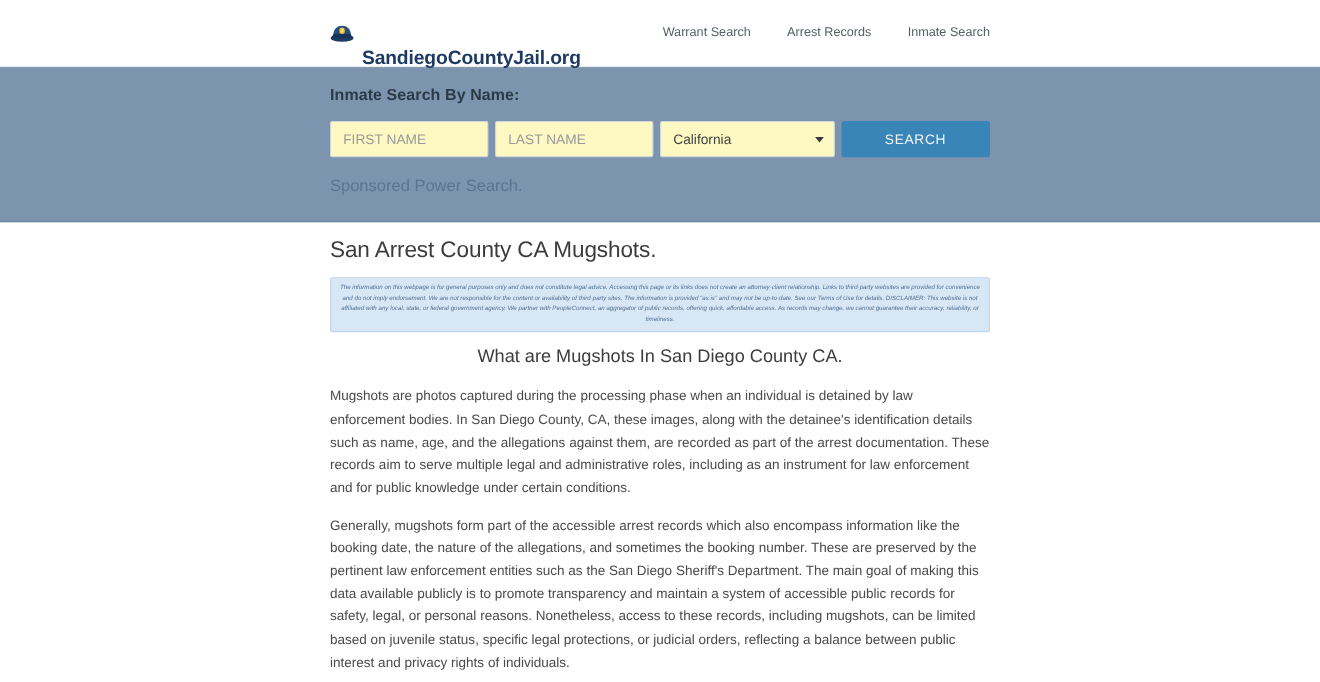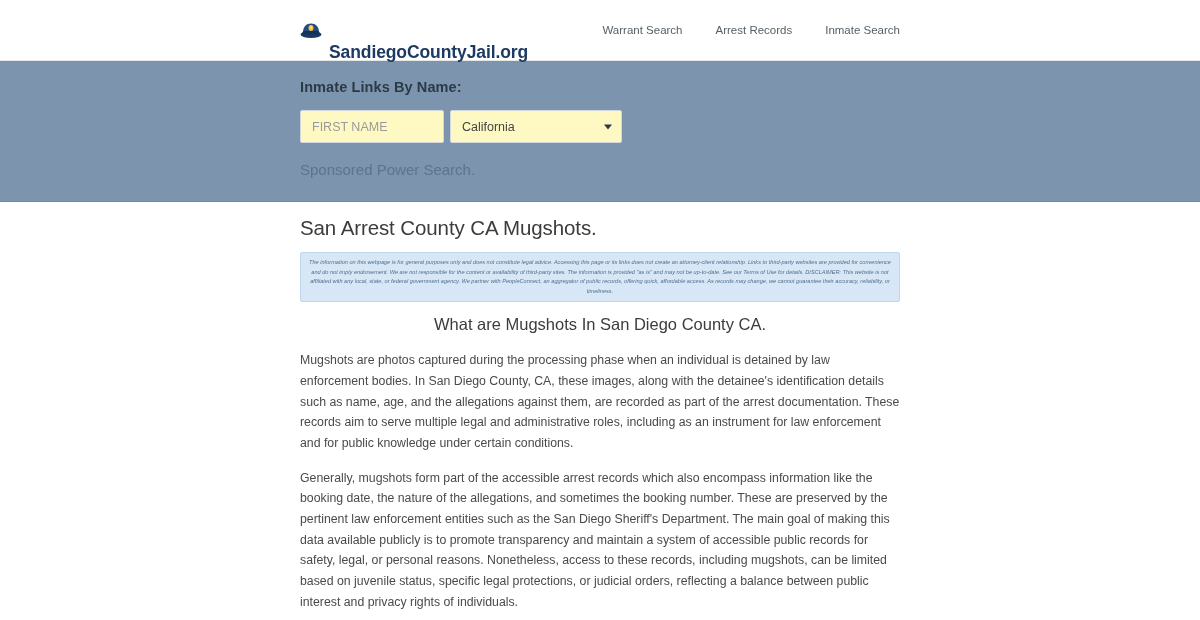--- a/index.html
+++ b/index.html
@@ -192,28 +192,30 @@
       <a class="nav-link" href="#">Arrest Records</a>
       <a class="nav-link" href="#">Inmate Search</a>
     </div>
 
   </div>
 </div>
 
 <div class="search-band">
   <div class="band-inner">
 
-    <div class="band-title">Inmate Links By Name:</div>
+    <div class="band-title">Inmate Search By Name:</div>
 
     <div class="search-row">
       <input class="field field-first" type="text" placeholder="FIRST NAME" style="">
+      <input class="field field-last" type="text" placeholder="LAST NAME" style="">
       <div class="select-wrap">
         <div class="field">California</div>
         <span class="select-caret"></span>
       </div>
+      <button class="search-button">SEARCH</button>
     </div>
 
     <a class="sponsored" href="#">Sponsored Power Search.</a>
 
   </div>
 </div>
 
 <div class="content">
 
   <h1 class="page-title">San Arrest County CA Mugshots.</h1>

